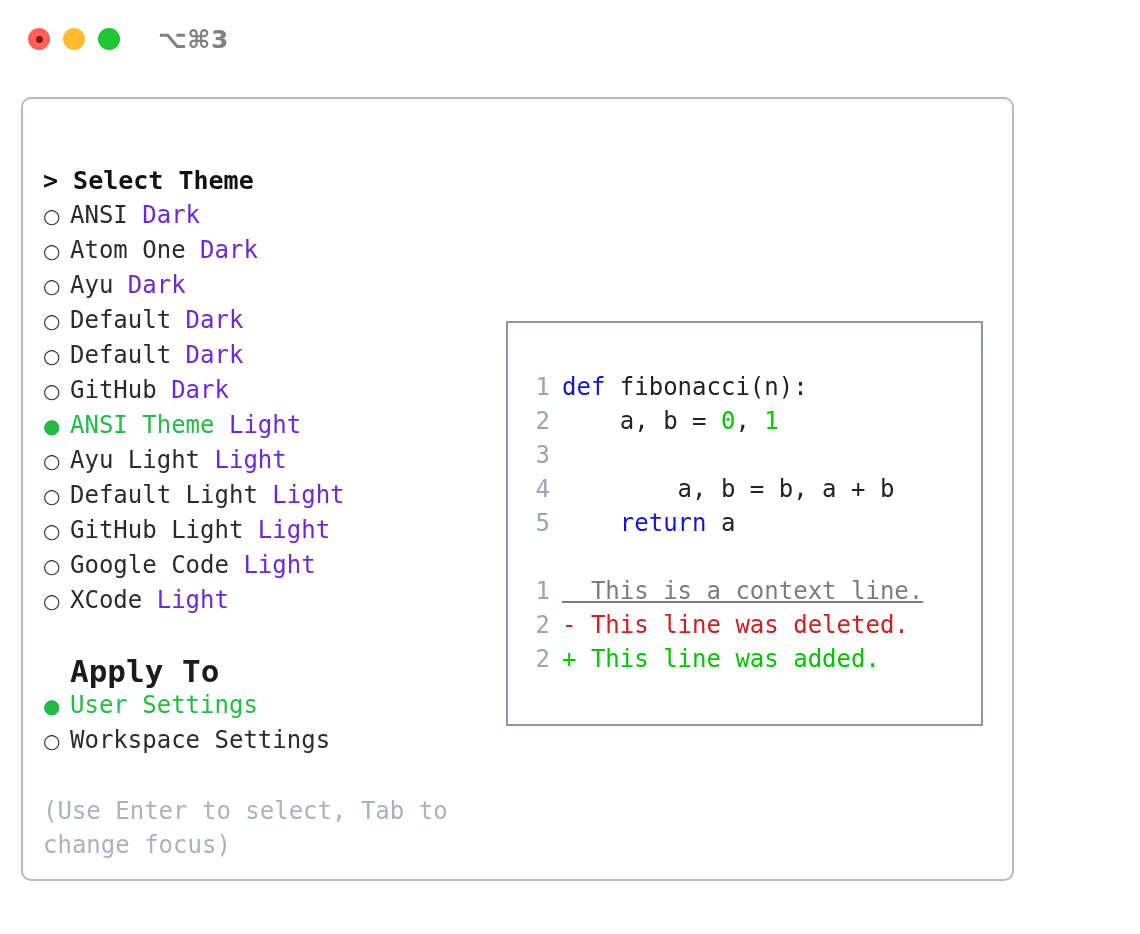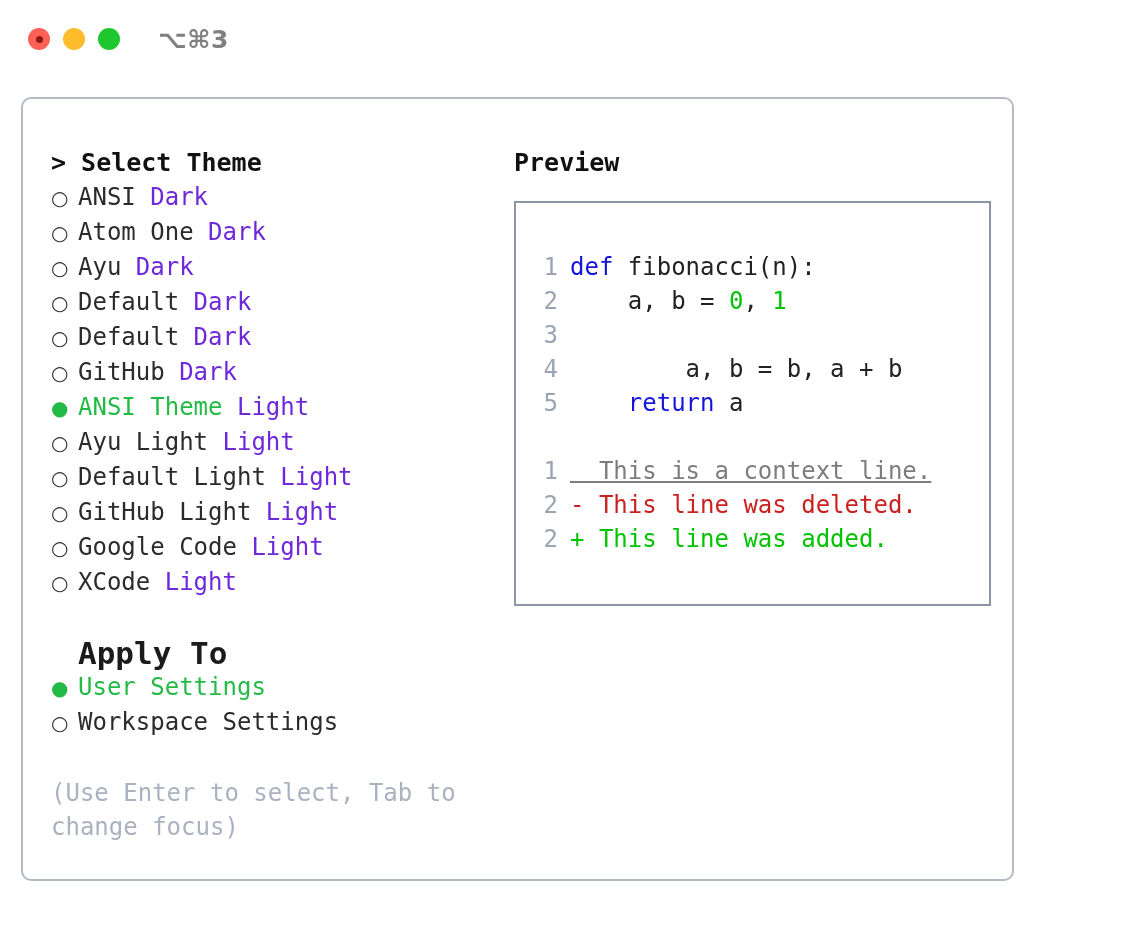--- a/index.html
+++ b/index.html
@@ -70,23 +70,24 @@
     top: 97px;
     width: 993px;
     height: 784px;
     border: 2px solid #b2bac6;
     border-radius: 10px;
     background: #ffffff;
   }
 
   #panel-inner {
     position: absolute;
-    left: 12px; top: 0;
+    left: 4px; top: 0;
     width: 100%; height: 100%;
     display: flex;
+    align-items: center;
   }
 
   
   #theme-column {
     width: 465px;
     padding: 47px 0 0 16px;
     flex: 0 0 auto;
   }
 
   .section-heading {
@@ -223,21 +224,20 @@
           <div id="apply-list">
               <div class="opt-row selected"><span class="opt-marker">●</span><span class="opt-label">User Settings</span></div>
               <div class="opt-row"><span class="opt-marker">○</span><span class="opt-label">Workspace Settings</span></div>
             </div>
         </div>
 
         <div id="hint-text">(Use Enter to select, Tab to change focus)</div>
       </div>
 
       <div id="preview-column">
-        <div id="preview-heading">Preview</div>
 
         <div id="preview-box">
           <div id="code-block">
               <div class="code-line"><span class="ln">1</span><span class="code-text"><span class="tok-kw">def</span><span class="tok-plain"> fibonacci(n):</span></span></div>
               <div class="code-line"><span class="ln">2</span><span class="code-text"><span class="tok-plain">    a, b = </span><span class="tok-num">0</span><span class="tok-plain">, </span><span class="tok-num">1</span></span></div>
               <div class="code-line"><span class="ln">3</span></div>
               <div class="code-line"><span class="ln">4</span><span class="code-text"><span class="tok-plain">        a, b = b, a + b</span></span></div>
               <div class="code-line"><span class="ln">5</span><span class="code-text"><span class="tok-plain">    </span><span class="tok-kw">return</span><span class="tok-plain"> a</span></span></div>
             </div>
           <div class="diff-gap"></div>

